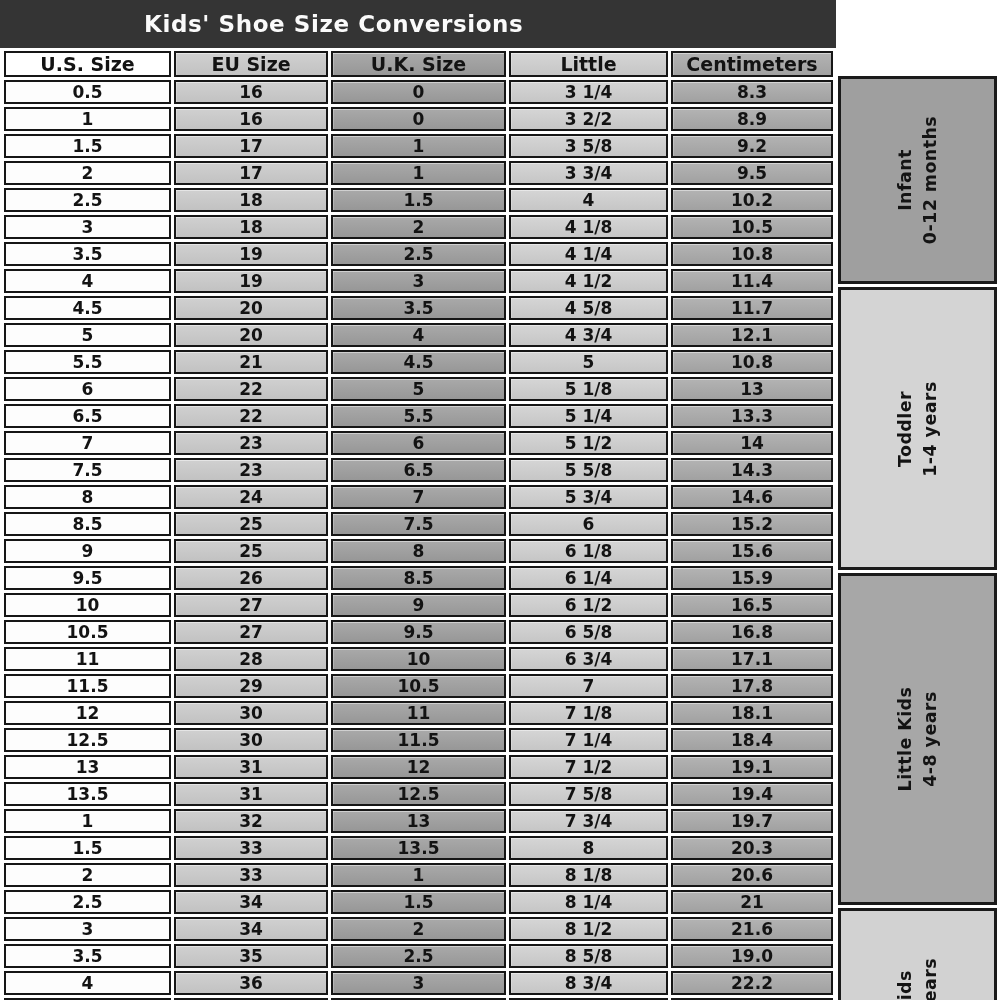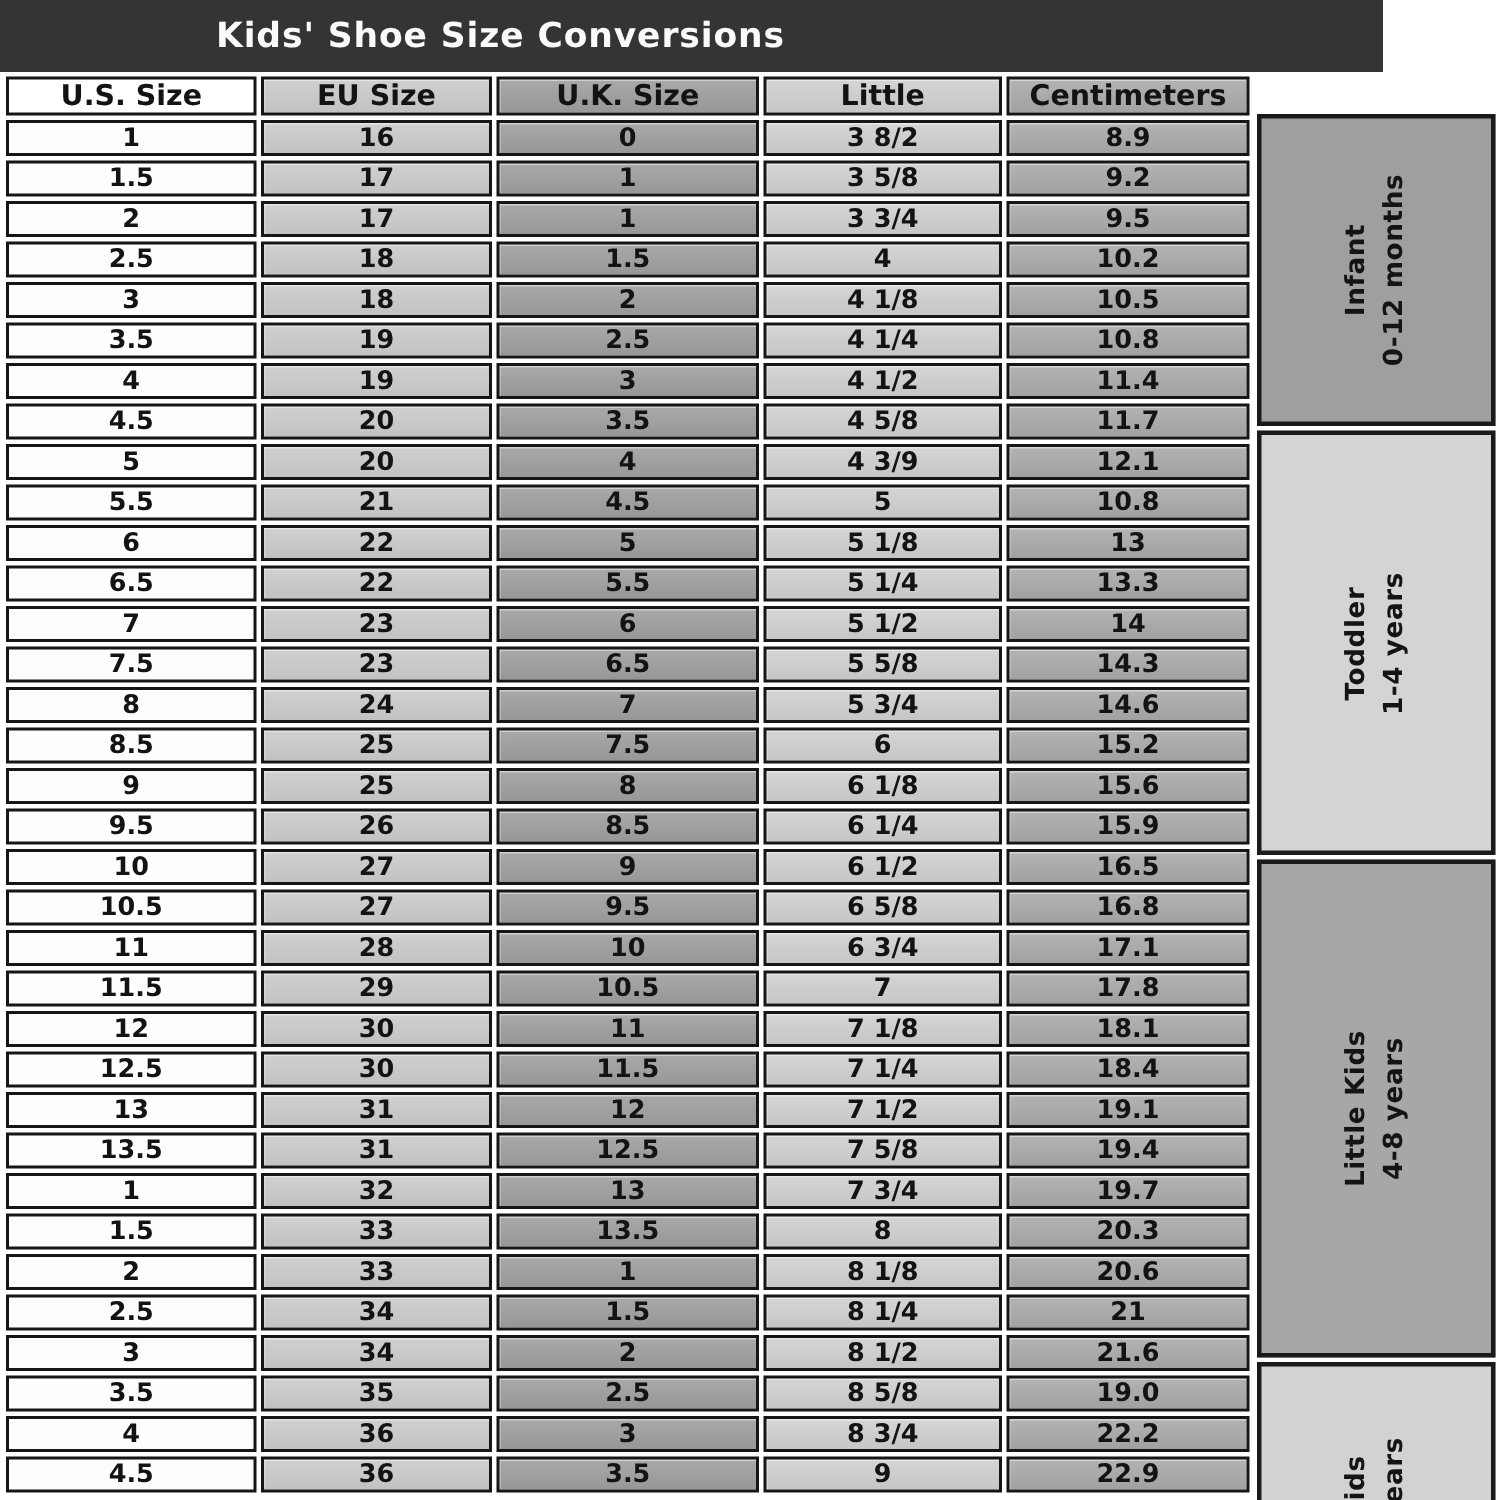--- a/index.html
+++ b/index.html
@@ -7,21 +7,21 @@
     position: relative;
     width: 1000px;
     height: 1000px;
     overflow: hidden;
     background: #ffffff;
     font-family: "DejaVu Sans", sans-serif;
   }
   .title-bar {
     position: absolute;
     left: 0; top: 0;
-    width: 922px; height: 48px;
+    width: 836px; height: 48px;
     background: #343434;
   }
   .title-text {
     position: absolute;
     left: 144px; top: 50%;
     transform: translateY(-50%);
     color: #fafafa;
     font-size: 23px;
     font-weight: bold;
     letter-spacing: 0.6px;
@@ -107,24 +107,31 @@
       <tr>
         <th class="c0">U.S. Size</th>
         <th class="c1 bevel">EU Size</th>
         <th class="c2 bevel">U.K. Size</th>
         <th class="c3 bevel">Little</th>
         <th class="c4 bevel">Centimeters</th>
       </tr>
     </thead>
     <tbody>
         <tr>
+          <td class="c0">0.5</td>
+          <td class="c1 bevel">16</td>
+          <td class="c2 bevel">0</td>
+          <td class="c3 bevel">3 1/4</td>
+          <td class="c4 bevel">8.3</td>
+        </tr>
+        <tr>
           <td class="c0">1</td>
           <td class="c1 bevel">16</td>
           <td class="c2 bevel">0</td>
-          <td class="c3 bevel">3 8/2</td>
+          <td class="c3 bevel">3 2/2</td>
           <td class="c4 bevel">8.9</td>
         </tr>
         <tr>
           <td class="c0">1.5</td>
           <td class="c1 bevel">17</td>
           <td class="c2 bevel">1</td>
           <td class="c3 bevel">3 5/8</td>
           <td class="c4 bevel">9.2</td>
         </tr>
         <tr>
@@ -166,21 +173,21 @@
           <td class="c0">4.5</td>
           <td class="c1 bevel">20</td>
           <td class="c2 bevel">3.5</td>
           <td class="c3 bevel">4 5/8</td>
           <td class="c4 bevel">11.7</td>
         </tr>
         <tr>
           <td class="c0">5</td>
           <td class="c1 bevel">20</td>
           <td class="c2 bevel">4</td>
-          <td class="c3 bevel">4 3/9</td>
+          <td class="c3 bevel">4 3/4</td>
           <td class="c4 bevel">12.1</td>
         </tr>
         <tr>
           <td class="c0">5.5</td>
           <td class="c1 bevel">21</td>
           <td class="c2 bevel">4.5</td>
           <td class="c3 bevel">5</td>
           <td class="c4 bevel">10.8</td>
         </tr>
         <tr>

